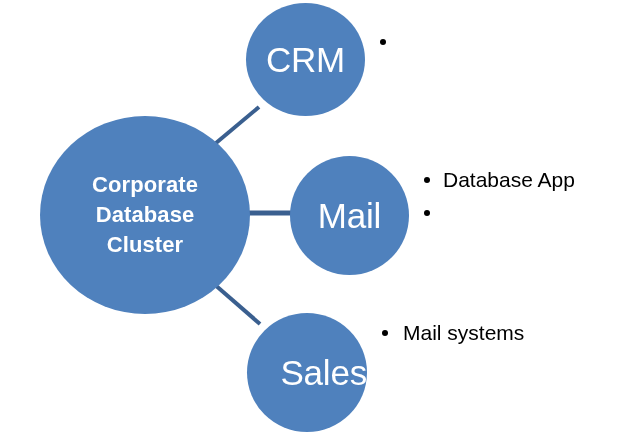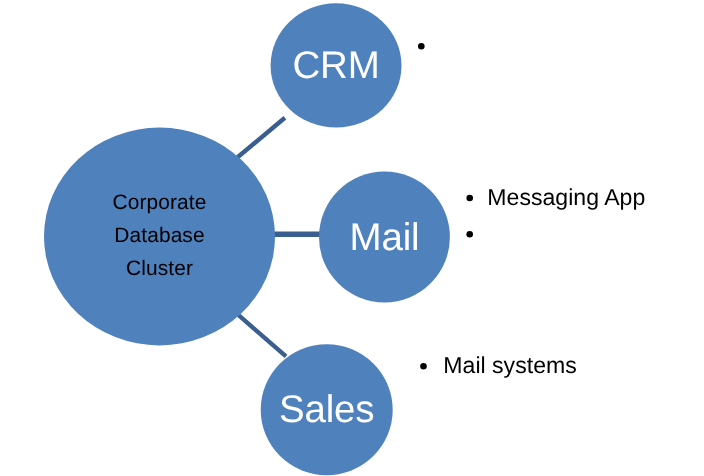--- a/index.html
+++ b/index.html
@@ -36,45 +36,46 @@
     text-align: center;
     box-sizing: border-box;
   }
   .node-hub {
     left: 40px;
     top: 116px;
     width: 210px;
     height: 198px;
   }
   .node-hub .node-label {
-    color: #000000;
-    font-size: 19px;
+    color: #ffffff;
+    font-size: 22px;
     line-height: 30px;
-    font-weight: 400;
+    font-weight: 700;
     letter-spacing: 0.1px;
     white-space: pre-line;
   }
   .node-crm {
     left: 246px;
     top: 3px;
     width: 119px;
     height: 113px;
     align-items: center;
   }
   .node-mail {
     left: 290px;
     top: 156px;
     width: 119px;
     height: 119px;
   }
   .node-sales {
-    left: 237px;
+    left: 247px;
     top: 313px;
     width: 120px;
     height: 119px;
+    justify-content: flex-end;
   }
   .node-crm .node-label,
   .node-mail .node-label,
   .node-sales .node-label {
     color: #ffffff;
     font-size: 35px;
     line-height: 38px;
     font-weight: 400;
     letter-spacing: -0.2px;
   }
@@ -157,21 +158,21 @@
     </li>
   </ul>
 
   <div class="node node-mail">
     <span class="node-label">Mail</span>
   </div>
 
   <ul class="bullets bullets-mail">
     <li>
       <span class="bullet-dot"></span>
-      <span class="wrap-narrow">Messaging App</span>
+      <span class="wrap-narrow">Database App</span>
     </li>
     <li>
       <span class="bullet-dot"></span>
     </li>
   </ul>
 
   <div class="node node-sales">
     <span class="node-label">Sales</span>
   </div>
 

